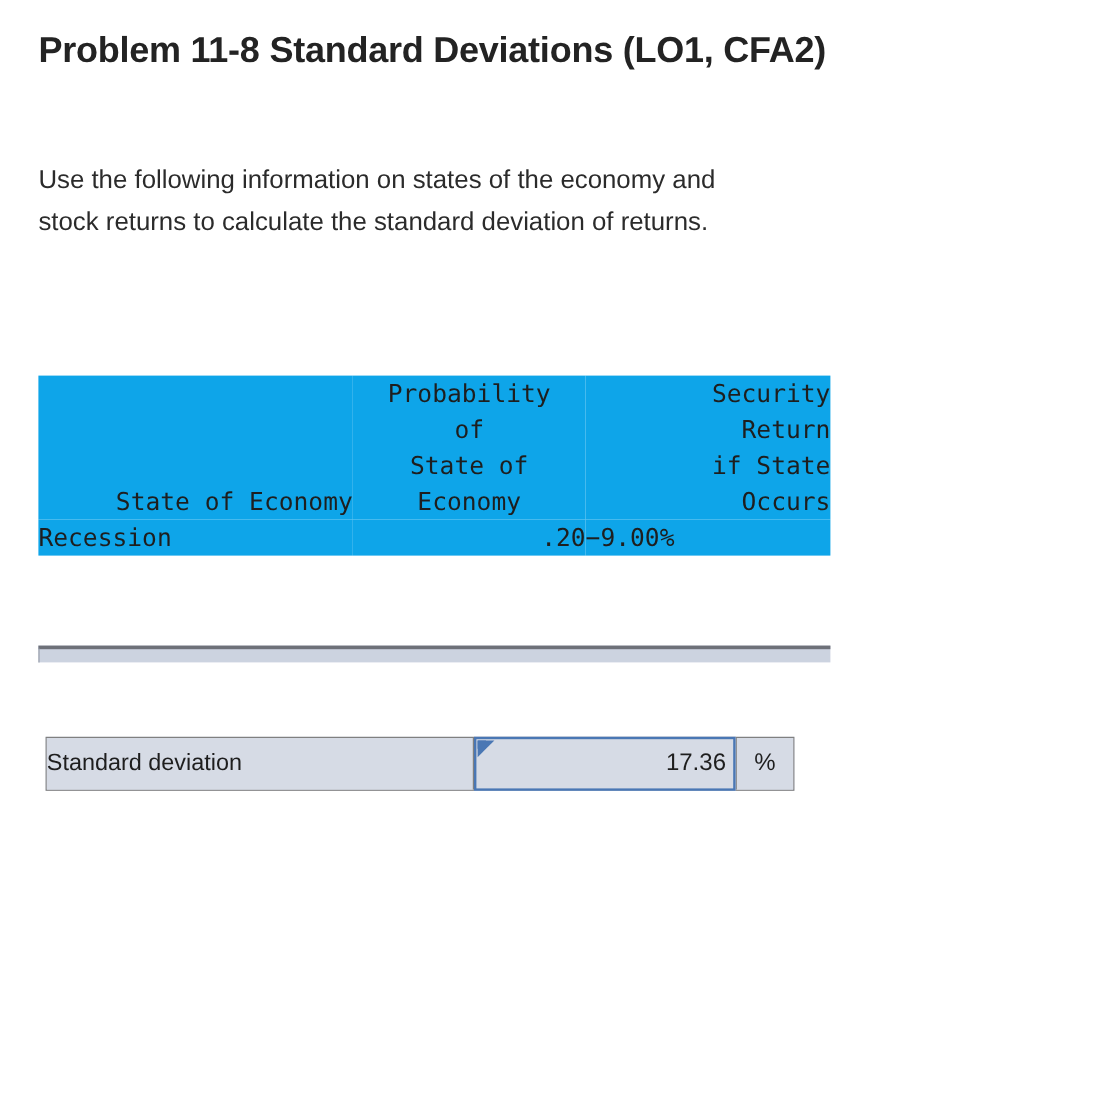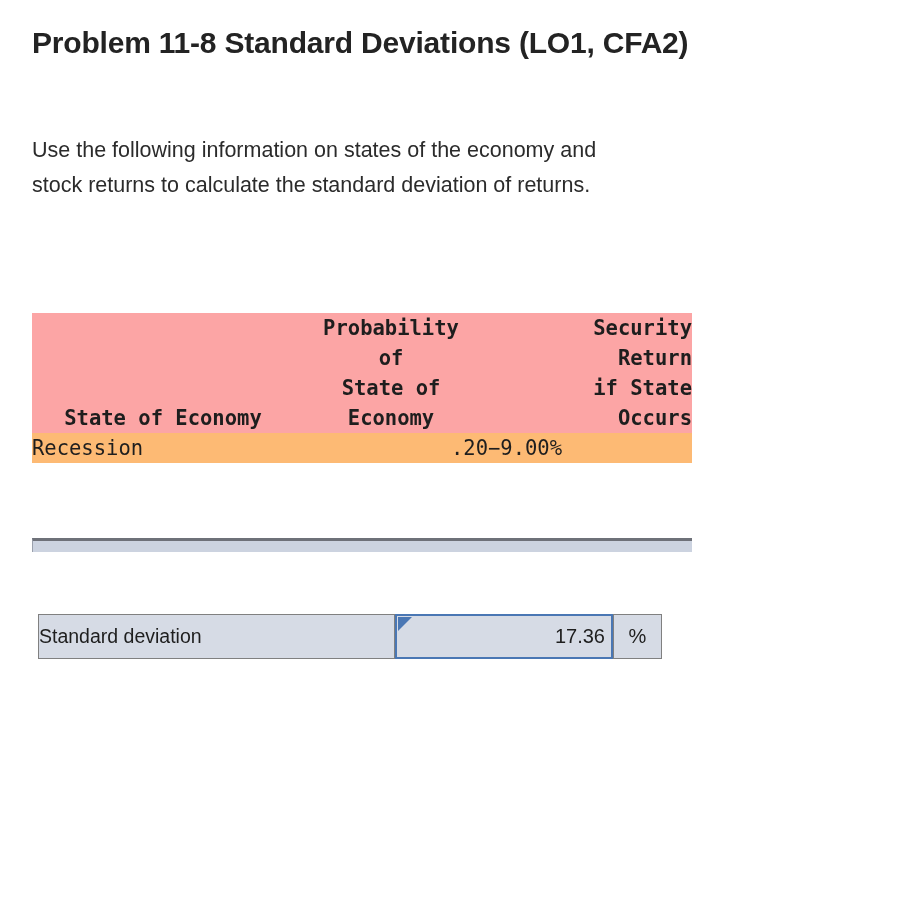--- a/index.html
+++ b/index.html
@@ -53,36 +53,36 @@
     width: 660px;
   }
   table.datatable {
     border-collapse: collapse;
     width: 660px;
     font-family: "DejaVu Sans Mono", "Liberation Mono", monospace;
     font-size: 20.5px;
     color: #1e1e1e;
   }
   table.datatable thead th {
-    background: #fca5a5;
-    font-weight: bold;
+    background: #0ea5e9;
+    font-weight: normal;
     vertical-align: bottom;
     padding: 0;
     line-height: 30px;
     white-space: pre;
   }
-  th.col-state   { text-align: center;  padding-left: 10px; width: 262px; }
+  th.col-state   { text-align: right;  padding-left: 10px; width: 262px; }
   th.col-prob    { text-align: center; width: 194px; }
   th.col-return  { text-align: right; width: 204px; }
 
   table.datatable tbody td {
     padding: 0;
     line-height: 30px;
     white-space: pre;
-    background: #fdba74;
+    background: #0ea5e9;
   }
   table.datatable tbody tr.stripe td { background: #f6f6f6; }
 
   td.c-state  { text-align: left;  padding-left: 28px; }
   td.c-prob   { text-align: right; padding-right: 58px; margin-top: 37px; }
   td.c-return { text-align: left;  padding-left: 90px; }
 
   
   #table-footer-bar {
     position: absolute;

